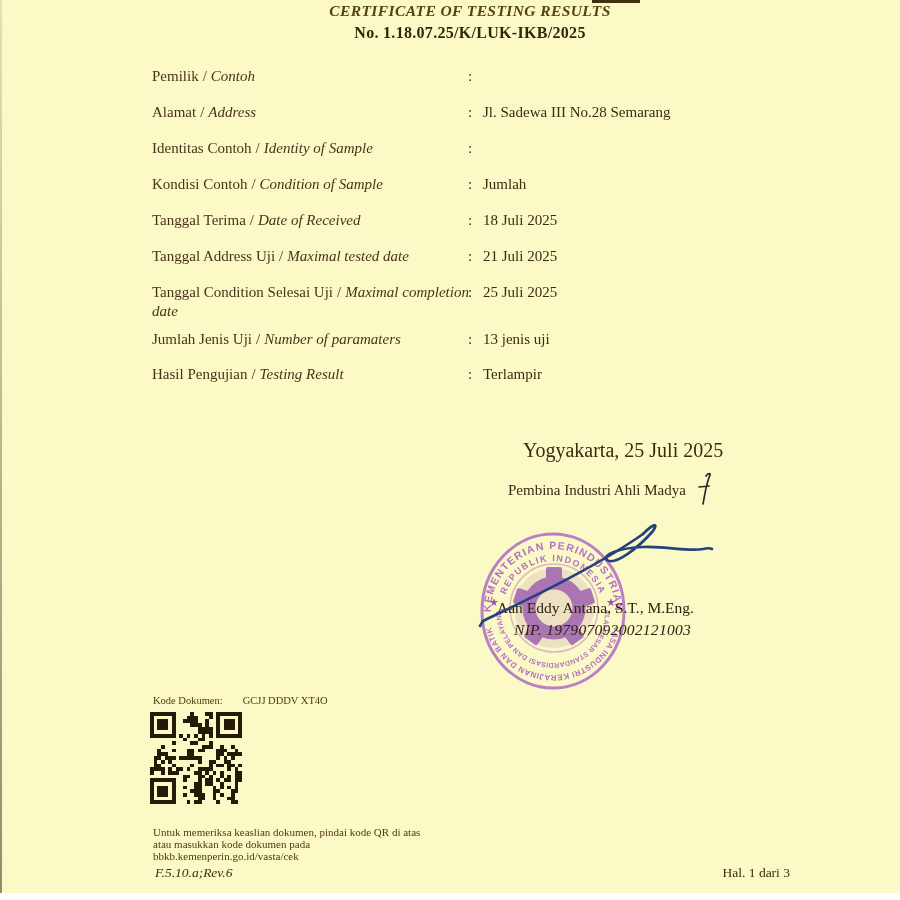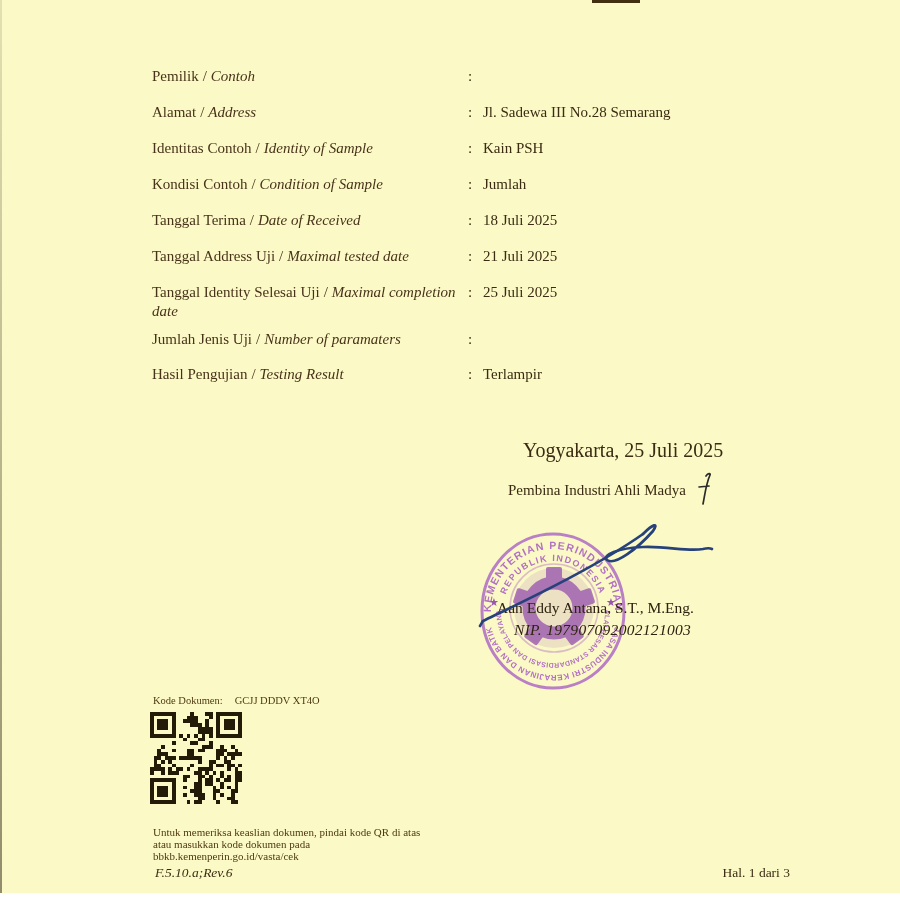--- a/index.html
+++ b/index.html
@@ -24,78 +24,82 @@
   
   .place-date{position:absolute;left:523px;top:439px;font-size:20px;color:var(--color-ink,#3a2b12);}
   .position-title{position:absolute;left:508px;top:482px;font-size:15px;color:var(--color-ink,#3a2b12);}
   .signer-name{position:absolute;left:497px;top:599px;font-size:15.5px;color:#2e2210;z-index:3;}
   .signer-nip{position:absolute;left:514px;top:621px;font-size:15.5px;color:#2e2210;z-index:3;letter-spacing:.3px;font-style:italic;}
   .stamp-svg{position:absolute;left:448px;top:506px;z-index:2;opacity:.88;}
   .sig-svg{position:absolute;left:460px;top:508px;z-index:4;}
   .paraf-svg{position:absolute;left:697px;top:472px;z-index:4;}
   
   .doc-code{position:absolute;left:153px;top:695px;font-size:10.5px;color:var(--color-small-ink,#4d3a10);}
-  .doc-code .code{margin-left:12px;}
+  .doc-code .code{margin-left:20px;}
   .qr{position:absolute;left:150px;top:712px;width:92px;height:92px;}
   .qr-instructions{position:absolute;left:153px;top:806px;font-size:11px;line-height:12px;
                    color:var(--color-small-ink,#4d3a10);margin-top:20px;}
   
   .form-code{position:absolute;left:155px;top:865px;font-size:13.5px;font-style:italic;
              color:var(--color-ink,#3a2b12);}
   .page-info{position:absolute;left:650px;top:865px;width:140px;text-align:right;font-size:13.5px;
              color:var(--color-ink,#3a2b12);}
   
   .artifact-top{position:absolute;left:592px;top:0;width:48px;height:2.5px;background:#41300d;}
   .edge-left{position:absolute;left:0;top:0;width:2px;height:900px;
              background:linear-gradient(to bottom,rgba(90,85,60,.15),rgba(55,50,35,.55));}
   .bottom-strip{position:absolute;left:0;top:893px;width:900px;height:7px;background:#ffffff;}
 </style>
 </head>
 <body>
 
 <div class="page">
 
+  <div class="header">
+    <div class="cert-title">CERTIFICATE OF TESTING RESULTS</div>
+    <div class="cert-no">No. 1.18.07.25/K/LUK-IKB/2025</div>
+  </div>
 
   <div class="field-row" style="top:67px">
     <span class="lbl"><span>Pemilik</span><span class="sep">/</span><em>Contoh</em></span>
     <span class="colon">:</span>
   </div>
   <div class="field-row" style="top:103px">
     <span class="lbl"><span>Alamat</span><span class="sep">/</span><em>Address</em></span>
     <span class="colon">:</span>
     <span class="val">Jl. Sadewa III No.28 Semarang</span>
   </div>
   <div class="field-row" style="top:139px">
     <span class="lbl"><span>Identitas Contoh</span><span class="sep">/</span><em>Identity of Sample</em></span>
     <span class="colon">:</span>
-    <span class="val">Kain PSH</span>
   </div>
   <div class="field-row" style="top:175px">
     <span class="lbl"><span>Kondisi Contoh</span><span class="sep">/</span><em>Condition of Sample</em></span>
     <span class="colon">:</span>
     <span class="val">Jumlah</span>
   </div>
   <div class="field-row" style="top:211px">
     <span class="lbl"><span>Tanggal Terima</span><span class="sep">/</span><em>Date of Received</em></span>
     <span class="colon">:</span>
     <span class="val">18 Juli 2025</span>
   </div>
   <div class="field-row" style="top:247px">
     <span class="lbl"><span>Tanggal Address Uji</span><span class="sep">/</span><em>Maximal tested date</em></span>
     <span class="colon">:</span>
     <span class="val">21 Juli 2025</span>
   </div>
   <div class="field-row" style="top:283px">
-    <span class="lbl"><span>Tanggal Identity Selesai Uji</span><span class="sep">/</span><em>Maximal completion date</em></span>
+    <span class="lbl"><span>Tanggal Condition Selesai Uji</span><span class="sep">/</span><em>Maximal completion date</em></span>
     <span class="colon">:</span>
     <span class="val">25 Juli 2025</span>
   </div>
   <div class="field-row" style="top:330px">
     <span class="lbl"><span>Jumlah Jenis Uji</span><span class="sep">/</span><em>Number of paramaters</em></span>
     <span class="colon">:</span>
+    <span class="val">13 jenis uji</span>
   </div>
   <div class="field-row" style="top:365px">
     <span class="lbl"><span>Hasil Pengujian</span><span class="sep">/</span><em>Testing Result</em></span>
     <span class="colon">:</span>
     <span class="val">Terlampir</span>
   </div>
 
   <div class="place-date">Yogyakarta, 25 Juli 2025</div>
   <div class="position-title">Pembina Industri Ahli Madya</div>
 

